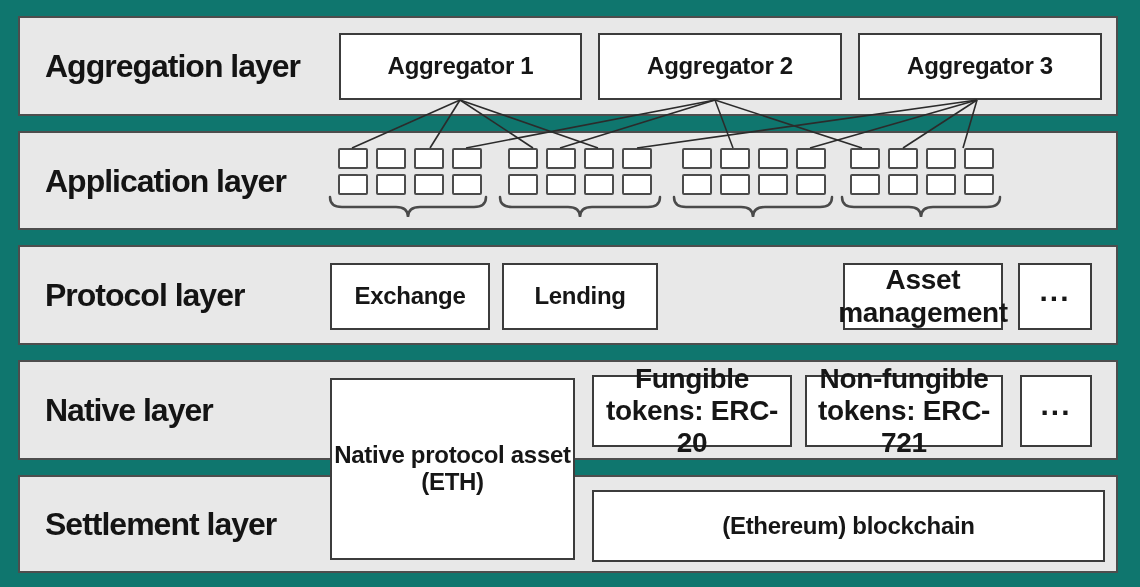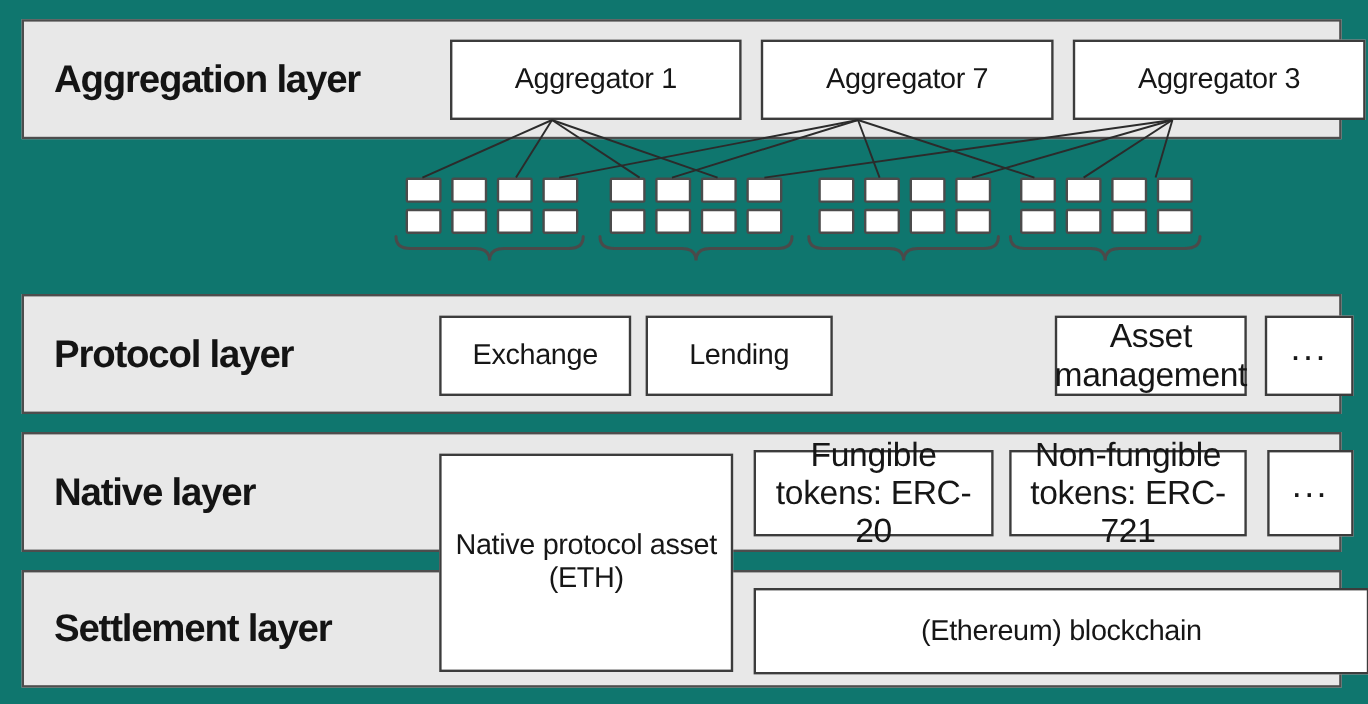--- a/index.html
+++ b/index.html
@@ -5,53 +5,56 @@
   html,body{margin:0;padding:0;background:#ffffff;}
   body{font-family:"Liberation Sans","DejaVu Sans",sans-serif;color:#111111;}
   #stage{position:relative;width:1140px;height:587px;background:#0f766e;overflow:hidden;}
 
   .band{position:absolute;left:18px;width:1100px;background:#e8e8e8;border:2px solid #4d4d4d;box-sizing:border-box;}
   .band-label{position:absolute;left:25px;top:50%;transform:translateY(-50%);
     font-size:32px;font-weight:bold;letter-spacing:-1px;color:#141414;white-space:nowrap;}
 
   .wbox{position:absolute;background:#ffffff;border:2px solid #3c3c3c;box-sizing:border-box;
     display:flex;align-items:center;justify-content:center;text-align:center;
-    font-weight:normal;color:#161616;margin-left:36px;}
+    font-weight:bold;color:#161616;}
   .wbox.t24{font-size:24px;line-height:1.12;letter-spacing:-0.3px;}
   .wbox.t23{font-size:28px;line-height:1.15;letter-spacing:-0.3px;padding:0 4px;}
   .dots span{display:inline-block;transform:translateY(-6px);font-size:30px;letter-spacing:2px;}
 
   .sq-group{position:absolute;display:grid;grid-template-columns:repeat(4,30px);
     grid-template-rows:repeat(2,21px);column-gap:8px;row-gap:5px;}
   .sq{background:#ffffff;border:2px solid #4b4b4b;border-radius:2px;box-sizing:border-box;}
 
   #overlay{position:absolute;left:0;top:0;width:1140px;height:587px;pointer-events:none;}
   .conn{stroke:#2b2b2b;stroke-width:1.6;fill:none;}
   .brace{stroke:#4a4a4a;stroke-width:2.5;fill:none;stroke-linecap:round;}
 </style>
 </head>
 <body>
 
 <div id="stage">
 
   <div class="band" style="top:16px;height:100px;">
     <div class="band-label">Aggregation layer</div>
   </div>
+  <div class="band" style="top:131px;height:99px;">
+    <div class="band-label">Application layer</div>
+  </div>
   <div class="band" style="top:245px;height:100px;">
     <div class="band-label">Protocol layer</div>
   </div>
   <div class="band" style="top:360px;height:100px;">
     <div class="band-label">Native layer</div>
   </div>
   <div class="band" style="top:475px;height:98px;">
     <div class="band-label">Settlement layer</div>
   </div>
 
   <div class="wbox t24" style="left:339px;top:33px;width:243px;height:67px;">Aggregator 1</div>
-  <div class="wbox t24" style="left:598px;top:33px;width:244px;height:67px;">Aggregator 7</div>
+  <div class="wbox t24" style="left:598px;top:33px;width:244px;height:67px;">Aggregator 2</div>
   <div class="wbox t24" style="left:858px;top:33px;width:244px;height:67px;">Aggregator 3</div>
 
   <div class="sq-group" style="left:338px;top:148px;">
     <div class="sq"></div>
       <div class="sq"></div>
       <div class="sq"></div>
       <div class="sq"></div>
     <div class="sq"></div>
       <div class="sq"></div>
       <div class="sq"></div>

